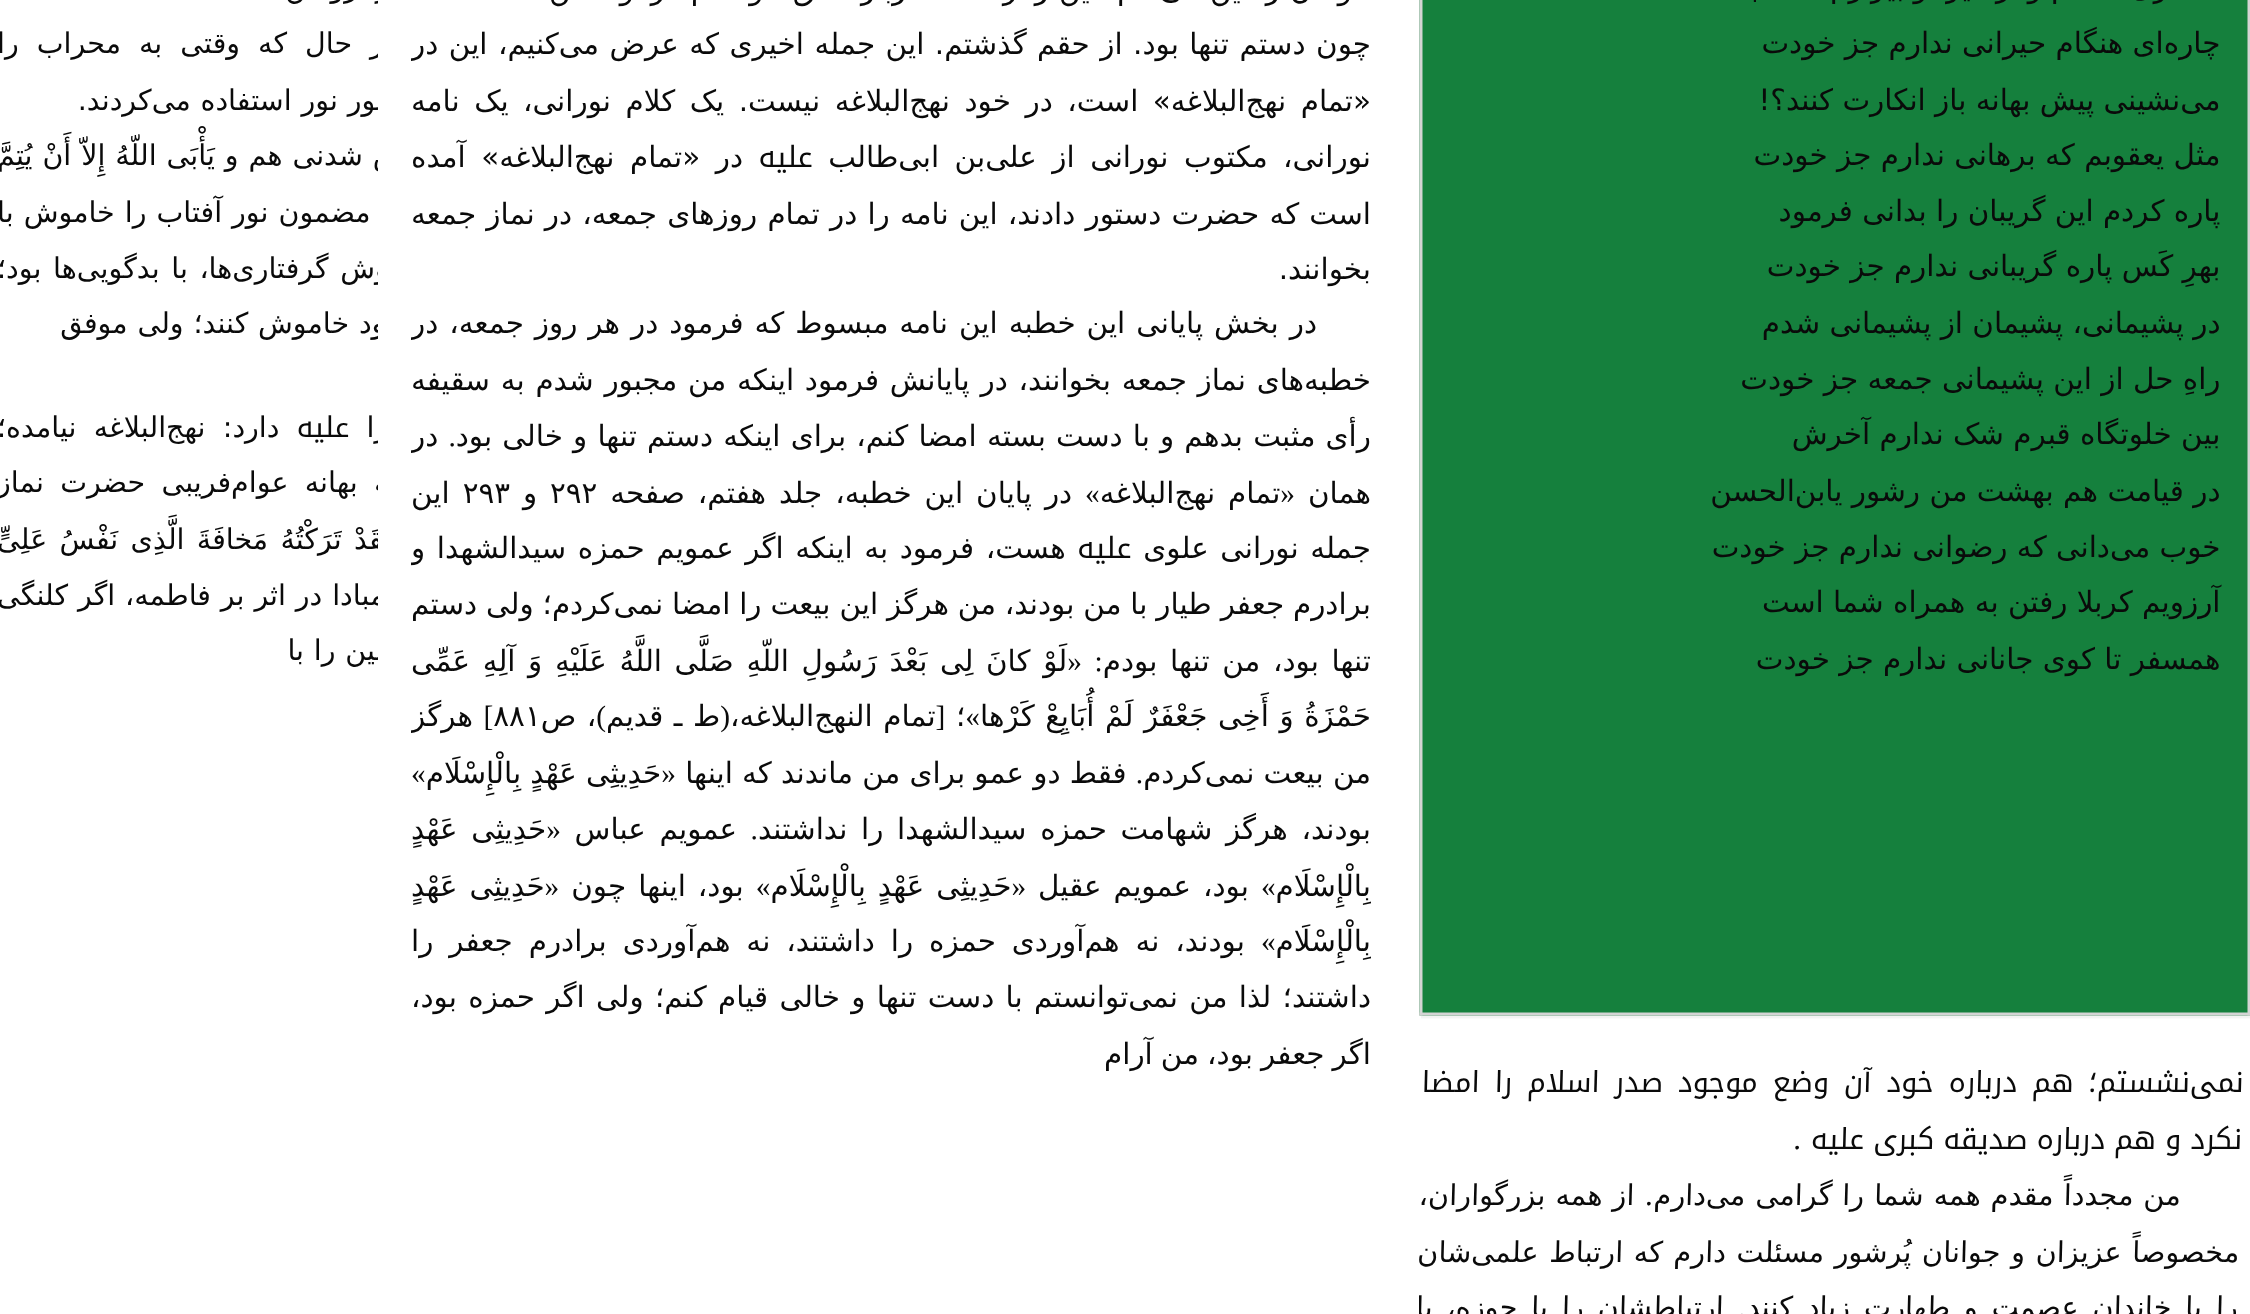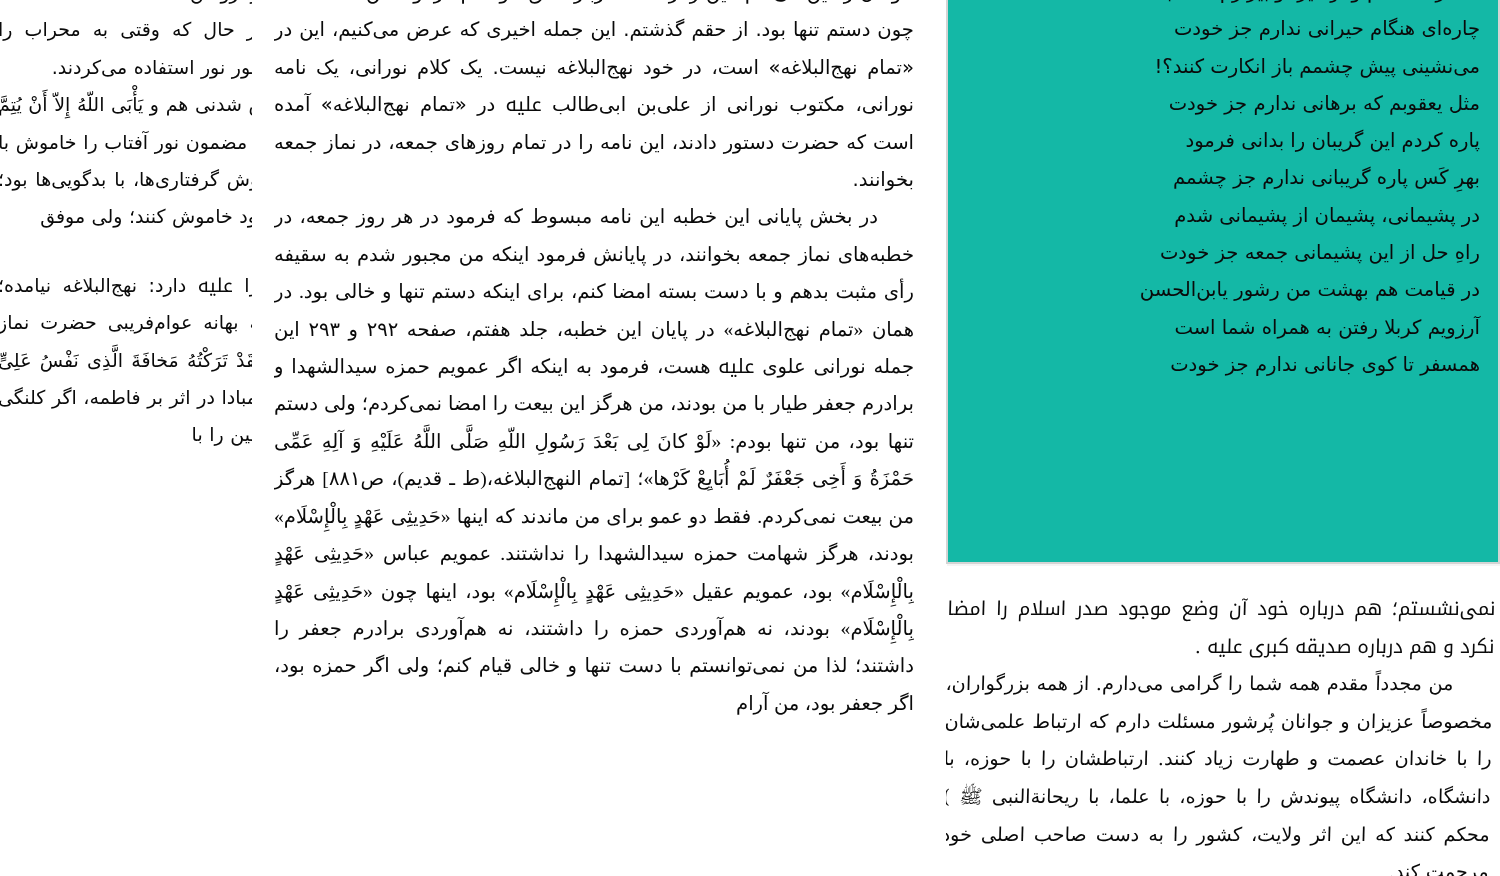--- a/index.html
+++ b/index.html
@@ -84,26 +84,26 @@
   
   .col-mid .body-text {
     font-size: 19.6px;
     line-height: 37.4px;
   }
 
   
   .poem-box {
     border: 2px solid #d4d4d4;
     border-top: none;
-    background: #14b8a6;
+    background: #15803d;
     box-sizing: border-box;
     width: 554px;
     margin: 0 0 14px 0;
     padding: 0 18px 16px 18px;
-    height: 564px;
+    height: 677px;
     overflow: hidden;
     box-shadow: 1px 2px 0 0 rgba(0,0,0,0.045);
   }
   .poem {
     direction: rtl;
     text-align: right;
     font-size: 19.6px;
     line-height: 37.3px;
     margin-top: -27px;
     white-space: nowrap;
@@ -156,27 +156,29 @@
   </div>
 
   <div class="col col-gap-b"></div>
 
   <div class="col col-left">
 
     <div class="poem-box">
       <div class="poem">
         <div class="line">خاطری هستم و از غیر تو بیزارم امشب</div>
         <div class="line">چاره‌ای هنگام حیرانی ندارم جز خودت</div>
-        <div class="line">می‌نشینی پیش چشمم باز انکارت کنند؟!</div>
+        <div class="line">می‌نشینی پیش بهانه باز انکارت کنند؟!</div>
         <div class="line">مثل یعقوبم که برهانی ندارم جز خودت</div>
         <div class="line">پاره کردم این گریبان را بدانی فرمود</div>
-        <div class="line">بهرِ کَس پاره گریبانی ندارم جز چشمم</div>
+        <div class="line">بهرِ کَس پاره گریبانی ندارم جز خودت</div>
         <div class="line">در پشیمانی، پشیمان از پشیمانی شدم</div>
         <div class="line">راهِ حل از این پشیمانی جمعه جز خودت</div>
+        <div class="line">بین خلوتگاه قبرم شک ندارم آخرش</div>
         <div class="line">در قیامت هم بهشت من رشور یابن‌الحسن</div>
+        <div class="line">خوب می‌دانی که رضوانی ندارم جز خودت</div>
         <div class="line">آرزویم کربلا رفتن به همراه شما است</div>
         <div class="line">همسفر تا کوی جانانی ندارم جز خودت</div>
       </div>
     </div>
 
     <div class="nastaliq">
       <p>نمی‌نشستم؛ هم درباره خود آن وضع موجود صدر اسلام را امضا نکرد و هم درباره صدیقه کبری ﷷ .</p>
       <p class="indent">من مجدداً مقدم همه شما را گرامی می‌دارم. از همه بزرگواران، مخصوصاً عزیزان و جوانان پُرشور مسئلت دارم که ارتباط علمی‌شان را با خاندان عصمت و طهارت زیاد کنند. ارتباطشان را با حوزه، با دانشگاه، دانشگاه پیوندش را با حوزه، با علما، با ریحانة‌النبی ﷺ ) محکم کنند که این اثر ولایت، کشور را به دست صاحب اصلی خود مرحمت کند.</p>
     </div>
 

